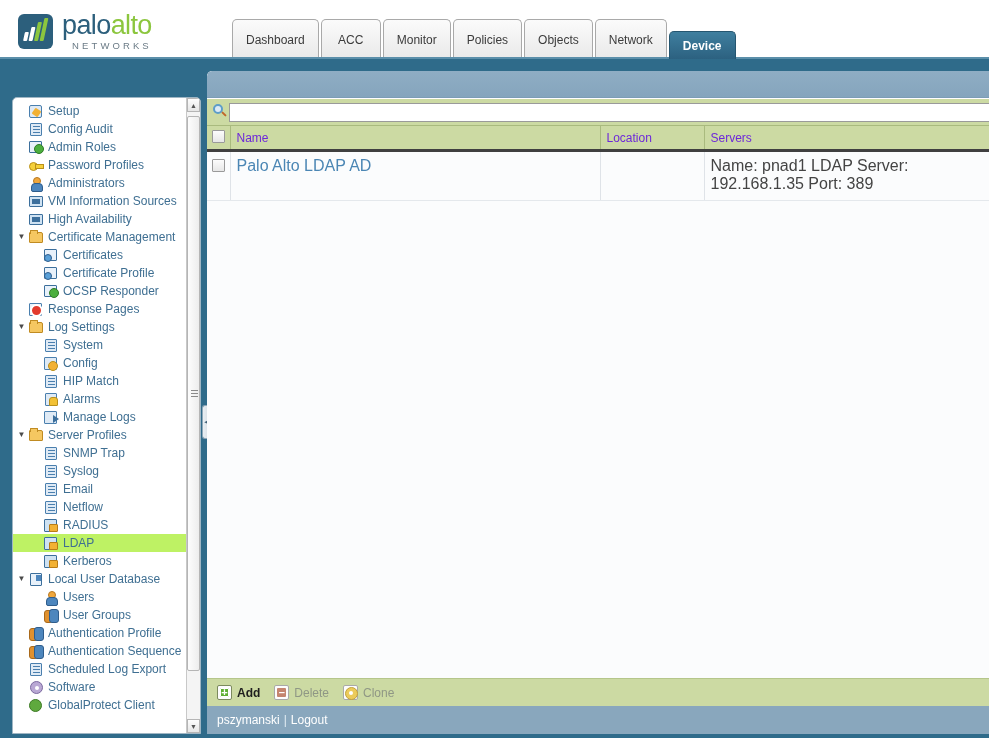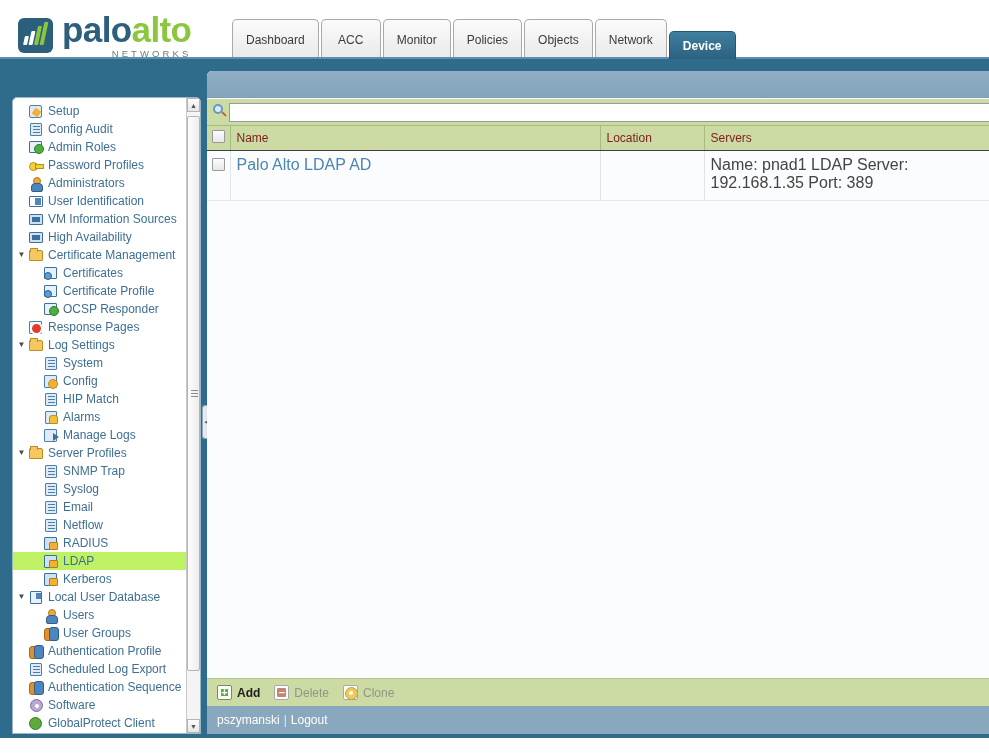--- a/index.html
+++ b/index.html
@@ -31,21 +31,21 @@
     position: relative; overflow: hidden;
     flex: 0 0 auto;
   }
   #brand-mark .bar { position: absolute; bottom: 8px; width: 4px; background: #ffffff; border-radius: 1px; transform: skewX(-12deg); }
   #brand-mark .b1 { left: 6px;  height: 9px; }
   #brand-mark .b2 { left: 12px; height: 14px; }
   #brand-mark .b3 { left: 18px; height: 19px; background: #8cc63e; }
   #brand-mark .b4 { left: 24px; height: 23px; background: #8cc63e; }
   #brand-text { line-height: 1; }
   #brand-wordmark {
-    font-size: 35px; font-weight: bold; letter-spacing: -0.6px;
+    font-size: 27px; font-weight: normal; letter-spacing: -0.6px;
     color: #2c5f7c;
   }
   #brand-wordmark .alt { color: #8cc63e; }
   #brand-sub {
     font-size: 9.5px; letter-spacing: 3.1px; color: #6b7b86;
     text-align: right; margin-top: 2px; font-weight: normal;
   }
 
   
   #tabbar {
@@ -248,24 +248,24 @@
   
   #table-wrap {
     position: absolute; left: 0; top: 54px; width: 790px; height: 581px;
     background: #fbfcfd;
     overflow: hidden;
   }
   table.grid { width: 790px; border-collapse: collapse; table-layout: fixed; }
   table.grid thead th {
     background: #ccdaa3;
     border-right: 1px solid #a9ba7e;
-    border-bottom: 1px solid #404040;
+    border-bottom: 3px solid #404040;
     border-top: 1px solid #a9ba7e;
     height: 25px;
-    font-size: 12px; font-weight: normal; color: #7f1d1d;
+    font-size: 12px; font-weight: normal; color: #6d28d9;
     text-align: left; padding: 0 6px;
     white-space: nowrap;
   }
   table.grid thead th.cb, table.grid tbody td.cb {
     width: 23px; padding: 0; text-align: center;
   }
   table.grid tbody td {
     border-right: 1px solid #dfe3e8;
     border-bottom: 1px solid #e4e8ec;
     height: 50px; vertical-align: top;
@@ -410,27 +410,20 @@
         <div class="nav-item lvl1 noexp">
           <span class="twisty empty"></span>
           <span class="nicon">
             <span class="ic ic-person"></span>
           </span>
           <span class="nlabel">Administrators</span>
         </div>
         <div class="nav-item lvl1 noexp">
           <span class="twisty empty"></span>
           <span class="nicon">
-            <span class="ic ic-badge"></span>
-          </span>
-          <span class="nlabel">User Identification</span>
-        </div>
-        <div class="nav-item lvl1 noexp">
-          <span class="twisty empty"></span>
-          <span class="nicon">
             <span class="ic ic-screen"></span>
           </span>
           <span class="nlabel">VM Information Sources</span>
         </div>
         <div class="nav-item lvl1 noexp">
           <span class="twisty empty"></span>
           <span class="nicon">
             <span class="ic ic-screen"></span>
           </span>
           <span class="nlabel">High Availability</span>
@@ -575,30 +568,30 @@
         <div class="nav-item lvl1 noexp">
           <span class="twisty empty"></span>
           <span class="nicon">
             <span class="ic ic-people"></span>
           </span>
           <span class="nlabel">Authentication Profile</span>
         </div>
         <div class="nav-item lvl1 noexp">
           <span class="twisty empty"></span>
           <span class="nicon">
+            <span class="ic ic-people"></span>
+          </span>
+          <span class="nlabel">Authentication Sequence</span>
+        </div>
+        <div class="nav-item lvl1 noexp">
+          <span class="twisty empty"></span>
+          <span class="nicon">
             <span class="ic ic-doc"></span>
           </span>
           <span class="nlabel">Scheduled Log Export</span>
-        </div>
-        <div class="nav-item lvl1 noexp">
-          <span class="twisty empty"></span>
-          <span class="nicon">
-            <span class="ic ic-people"></span>
-          </span>
-          <span class="nlabel">Authentication Sequence</span>
         </div>
         <div class="nav-item lvl1 noexp">
           <span class="twisty empty"></span>
           <span class="nicon">
             <span class="ic ic-disc"></span>
           </span>
           <span class="nlabel">Software</span>
         </div>
         <div class="nav-item lvl1 noexp">
           <span class="twisty empty"></span>

